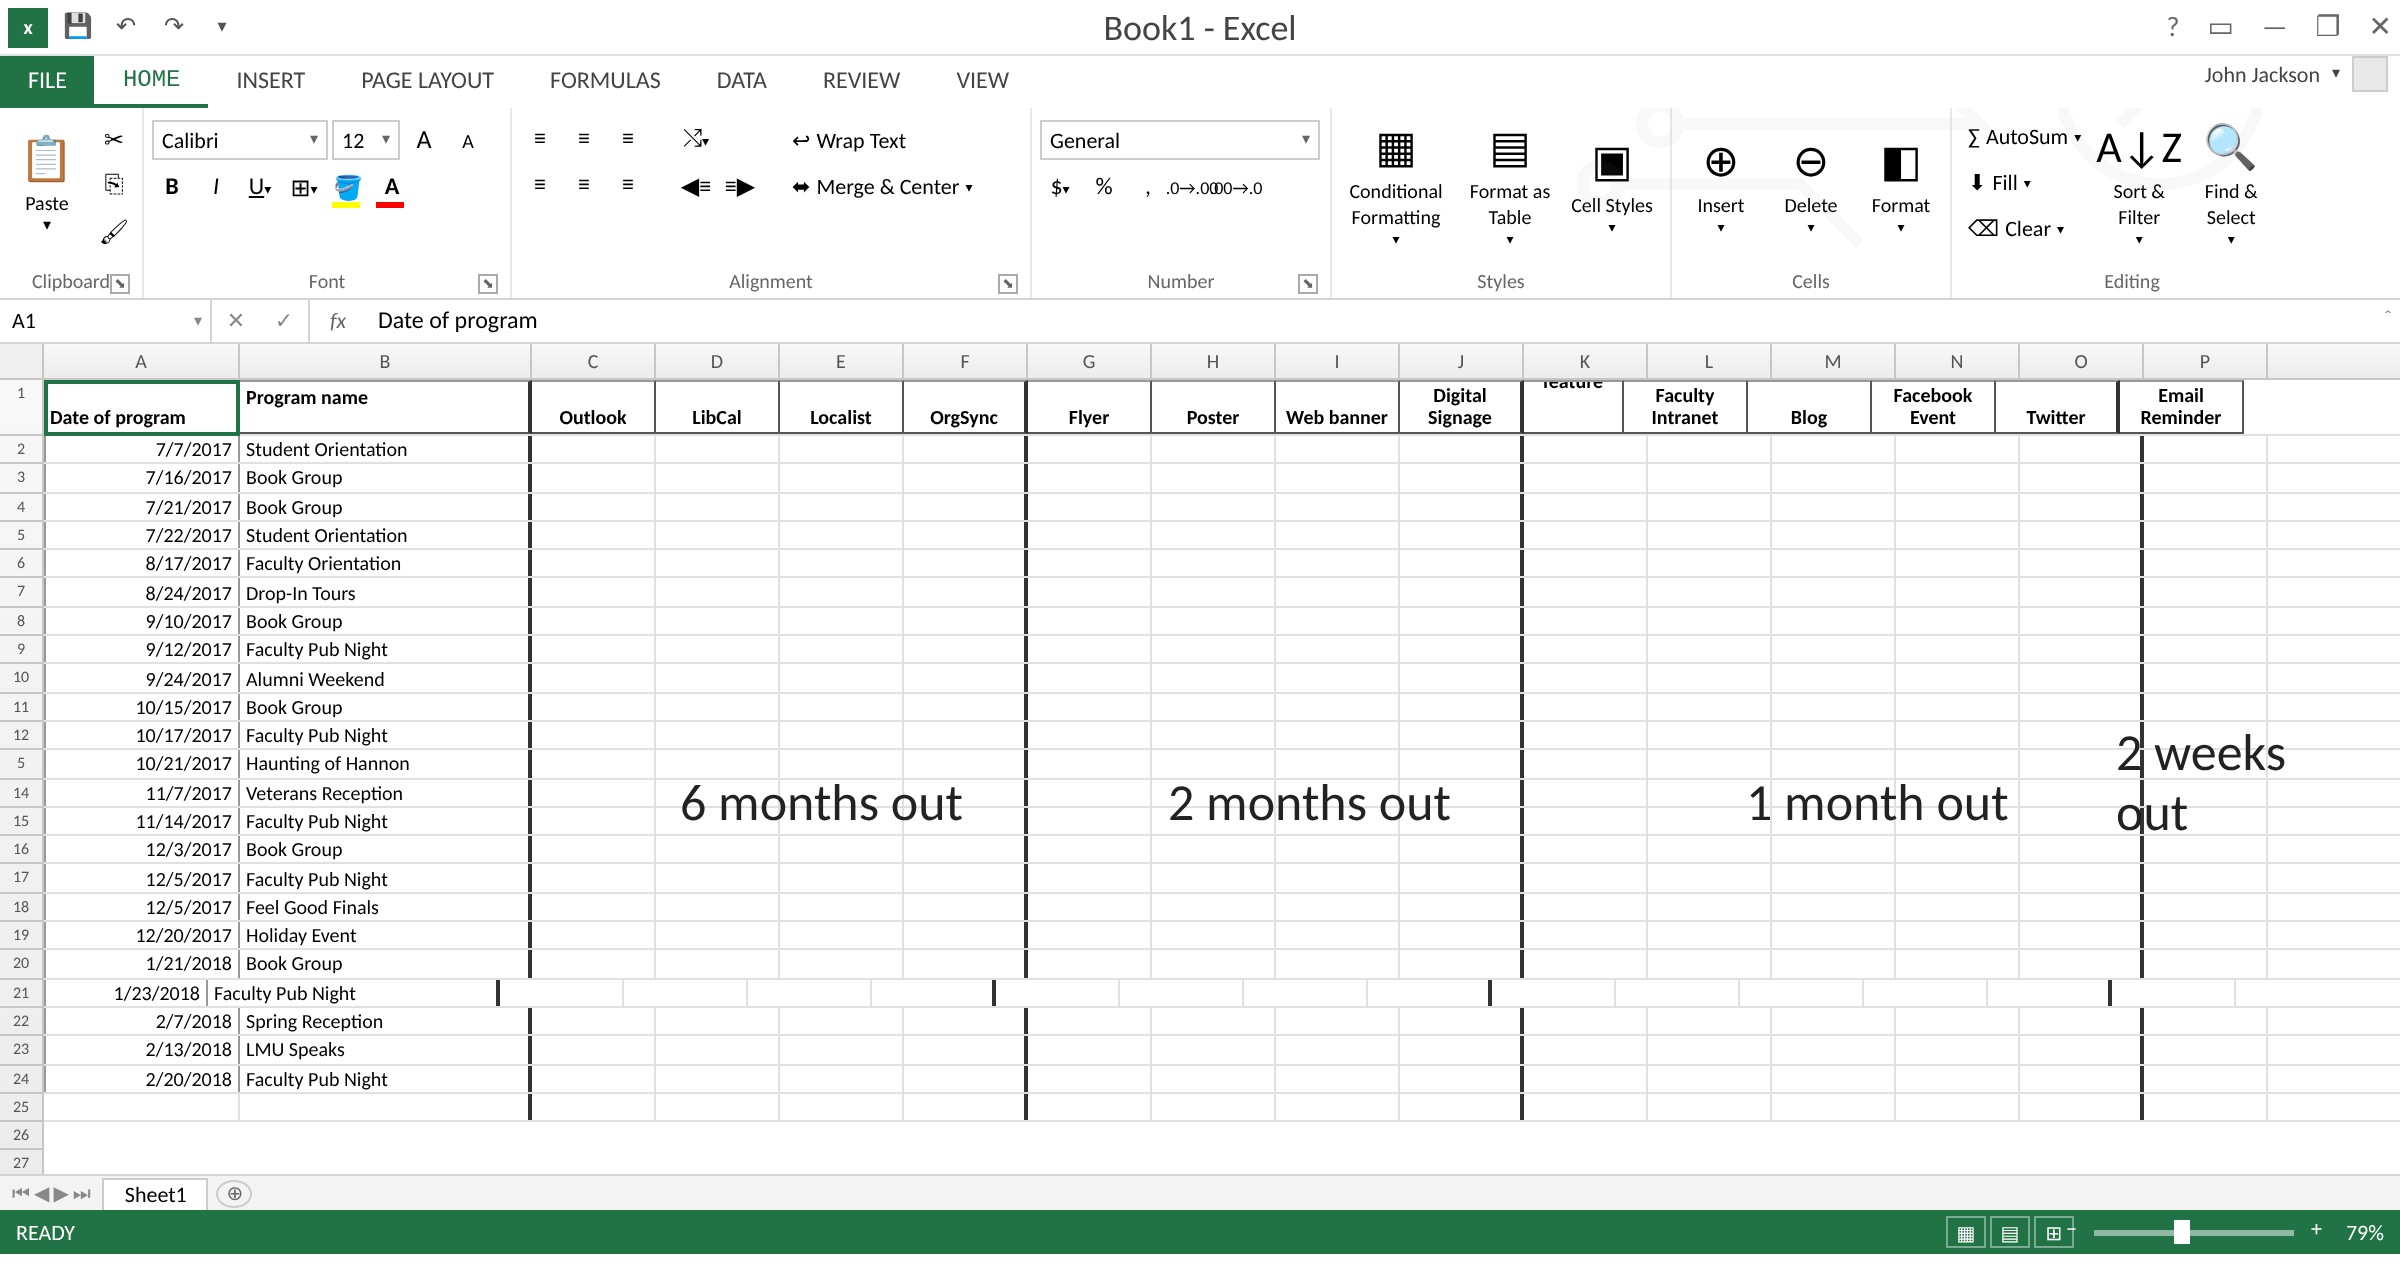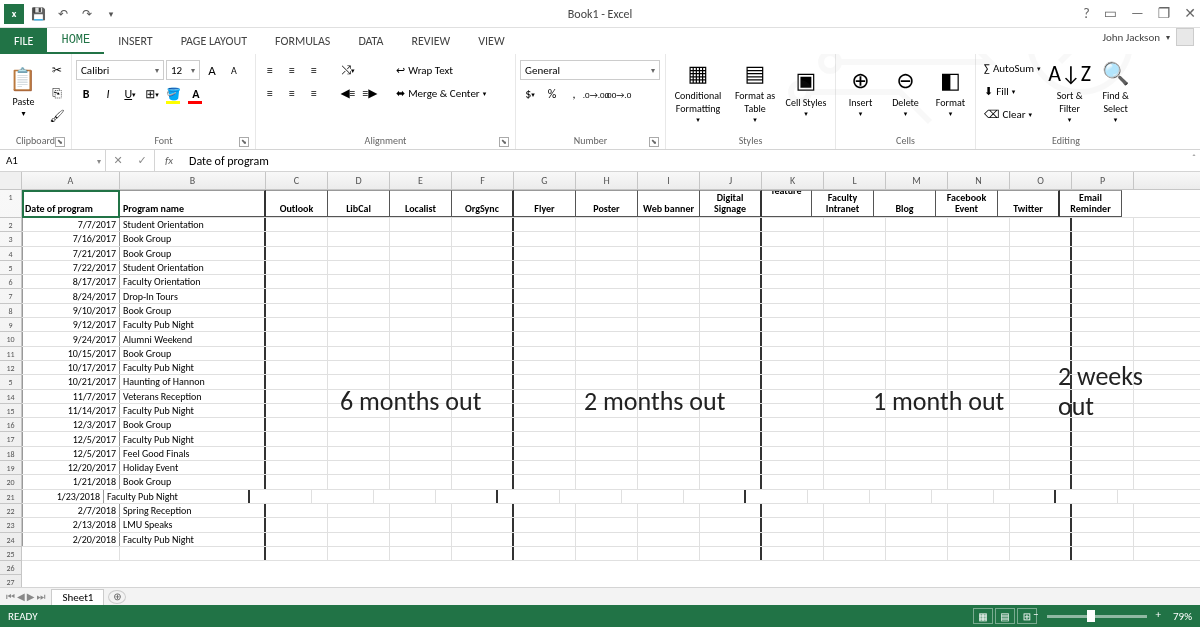--- a/index.html
+++ b/index.html
@@ -1,21 +1,21 @@
 <!DOCTYPE html>
 <html><head>
 <meta charset="utf-8">
 <style>
 * { margin: 0; padding: 0; box-sizing: border-box; }
 body { font-family: 'Segoe UI', Calibri, sans-serif; font-size: 12px; background: #fff; overflow: hidden; width: 1200px; height: 637px; position: relative; }
 .titlebar { height: 28px; background: #fff; display: flex; align-items: center; padding: 0 4px; border-bottom: 1px solid #e0e0e0; position: relative; }
 .qat { display: flex; align-items: center; gap: 6px; }
 .excel-icon { width: 20px; height: 20px; background: #217346; color: #fff; display: flex; align-items: center; justify-content: center; font-weight: bold; font-size: 10px; }
 .qat-btn { width: 18px; height: 18px; display: flex; align-items: center; justify-content: center; cursor: pointer; color: #555; }
-.title-center { position: absolute; left: 50%; transform: translateX(-50%); color: #444; font-size: 12px; }
+.title-center { position: absolute; left: 50%; transform: translateX(-50%); color: #444; font-size: 18px; }
 .title-right { position: absolute; right: 4px; display: flex; gap: 14px; color: #666; align-items: center; }
 .title-right span { cursor: pointer; font-size: 14px; }
 .ribbon-tabs { height: 26px; display: flex; align-items: stretch; background: #fff; position: relative;}
 .ribbon-tab { padding: 0 14px; display: flex; align-items: center; cursor: pointer; font-size: 12px; color: #444; text-transform: uppercase; }
 .ribbon-tab.file { background: #217346; color: #fff; }
 .ribbon-tab.active { color: #217346; border-bottom: 2px solid #217346; font-family: Liberation Mono, monospace; }
 .user-area { position: absolute; right: 6px; display: flex; align-items: center; gap: 6px; font-size: 11px; color: #444; }
 .user-avatar { width: 18px; height: 18px; background: #e8e8e8; border: 1px solid #ccc; }
 .ribbon-body { height: 96px; background: #fff; border-bottom: 1px solid #d4d4d4; display: flex; }
 .ribbon-group { border-right: 1px solid #e8e8e8; display: flex; flex-direction: column; padding: 2px 4px 0 4px; }
@@ -364,21 +364,21 @@
         <div class="row-h">23</div>
         <div class="row-h">24</div>
         <div class="row-h">25</div>
         <div class="row-h">26</div>
         <div class="row-h">27</div>
       </div>
     <div class="cells" id="cells">
       <div class="selection" id="sel" style="width: 98px; height: 28px;"></div>
     <div class="cell-row header-row">
           <div class="cell th left" style="width: 98px; white-space: normal; line-height: 11px; align-items: flex-end; padding-bottom: 2px;">Date of program</div>
-          <div class="cell th left thick-border-r" style="width: 146px; white-space: normal; line-height: 11px; align-items: flex-end; padding-bottom: 2px;">Program name</div>
+          <div class="cell th left thick-border-r" style="width: 146px; white-space: normal; line-height: 11px; align-items: flex-end; padding-bottom: 12px;">Program name</div>
           <div class="cell th center" style="width: 62px; white-space: normal; line-height: 11px; align-items: flex-end; padding-bottom: 2px; text-align: center; justify-content: center;">Outlook</div>
           <div class="cell th center" style="width: 62px; white-space: normal; line-height: 11px; align-items: flex-end; padding-bottom: 2px; text-align: center; justify-content: center;">LibCal</div>
           <div class="cell th center" style="width: 62px; white-space: normal; line-height: 11px; align-items: flex-end; padding-bottom: 2px; text-align: center; justify-content: center;">Localist</div>
           <div class="cell th center thick-border-r" style="width: 62px; white-space: normal; line-height: 11px; align-items: flex-end; padding-bottom: 2px; text-align: center; justify-content: center;">OrgSync</div>
           <div class="cell th center" style="width: 62px; white-space: normal; line-height: 11px; align-items: flex-end; padding-bottom: 2px; text-align: center; justify-content: center;">Flyer</div>
           <div class="cell th center" style="width: 62px; white-space: normal; line-height: 11px; align-items: flex-end; padding-bottom: 2px; text-align: center; justify-content: center;">Poster</div>
           <div class="cell th center" style="width: 62px; white-space: normal; line-height: 11px; align-items: flex-end; padding-bottom: 2px; text-align: center; justify-content: center;">Web banner</div>
           <div class="cell th center thick-border-r" style="width: 62px; white-space: normal; line-height: 11px; align-items: flex-end; padding-bottom: 2px; text-align: center; justify-content: center;">Digital Signage</div>
           <div class="cell th center" style="width: 50px; white-space: normal; line-height: 11px; align-items: flex-end; padding-bottom: 20px; text-align: center; justify-content: center;">Newsletter feature</div>
           <div class="cell th center" style="width: 62px; white-space: normal; line-height: 11px; align-items: flex-end; padding-bottom: 2px; text-align: center; justify-content: center;">Faculty Intranet</div>

